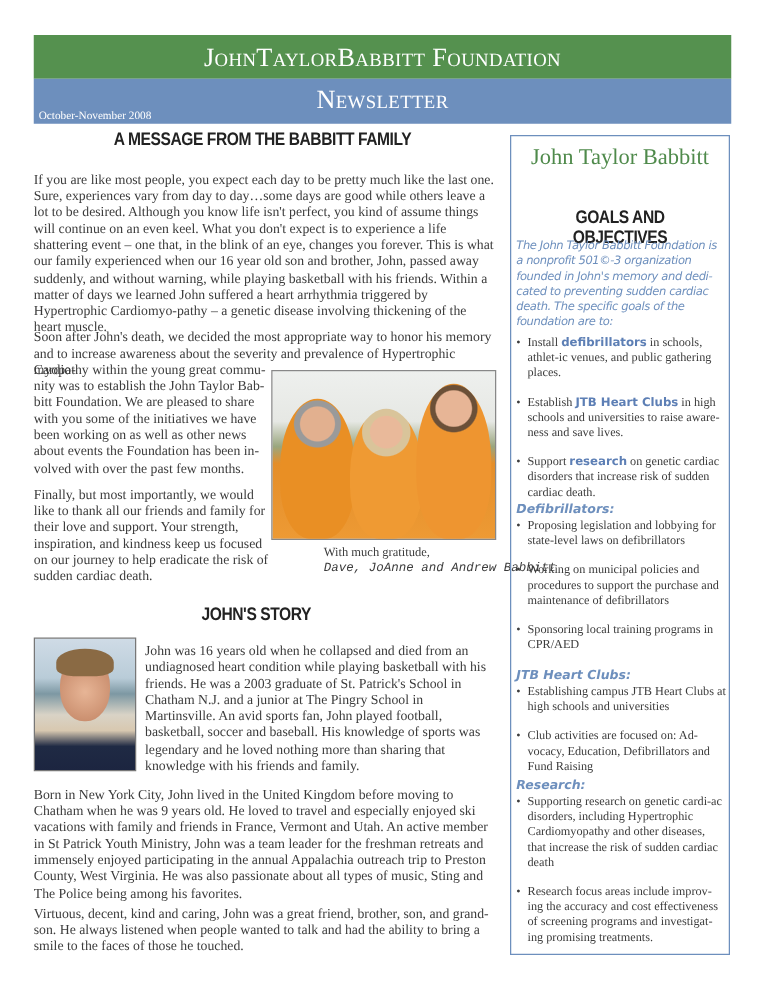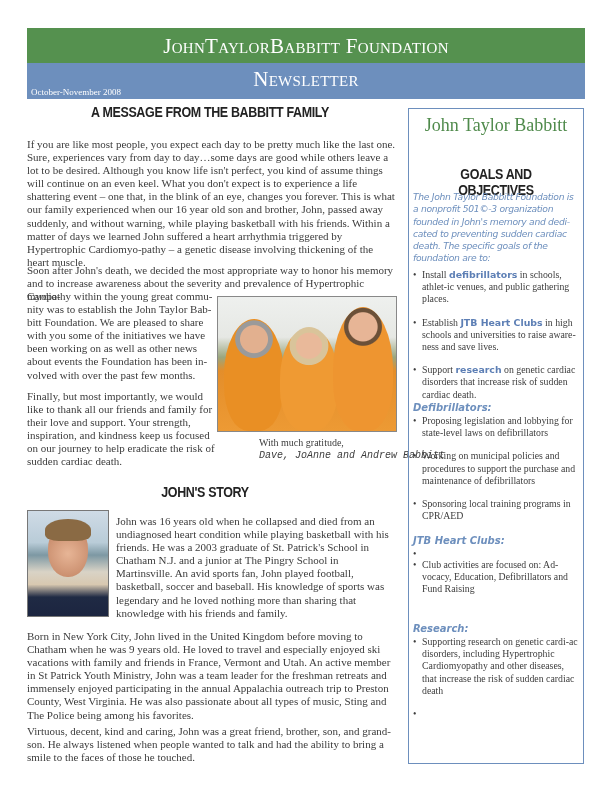--- a/index.html
+++ b/index.html
@@ -98,22 +98,22 @@
 
   <div class="sb-sub" style="top:293px;">Defibrillators:</div>
   <ul class="sb-list" style="top:306px;">
     <li><span class="bul">•</span><span>Proposing legislation and lobbying for state-level laws on defibrillators</span></li>
     <li><span class="bul">•</span><span>Working on municipal policies and procedures to support the purchase and maintenance of defibrillators</span></li>
     <li><span class="bul">•</span><span>Sponsoring local training programs in CPR/AED</span></li>
   </ul>
 
   <div class="sb-sub" style="top:426px;">JTB Heart Clubs:</div>
   <ul class="sb-list" style="top:439px;">
-    <li><span class="bul">•</span></li>
+    <li><span class="bul">•</span><span>Establishing campus JTB Heart Clubs at high schools and universities</span></li>
     <li><span class="bul">•</span><span>Club activities are focused on:  Ad-vocacy, Education, Defibrillators and Fund Raising</span></li>
   </ul>
 
   <div class="sb-sub" style="top:514px;">Research:</div>
   <ul class="sb-list" style="top:527px;">
     <li><span class="bul">•</span><span>Supporting research on genetic cardi-ac disorders, including Hypertrophic Cardiomyopathy and other diseases, that increase the risk of sudden cardiac death</span></li>
-    <li><span class="bul">•</span></li>
+    <li><span class="bul">•</span><span>Research focus areas include improv-ing the accuracy and cost effectiveness of screening programs and investigat-ing promising treatments.</span></li>
   </ul>
 </div>
 
 </body></html>

